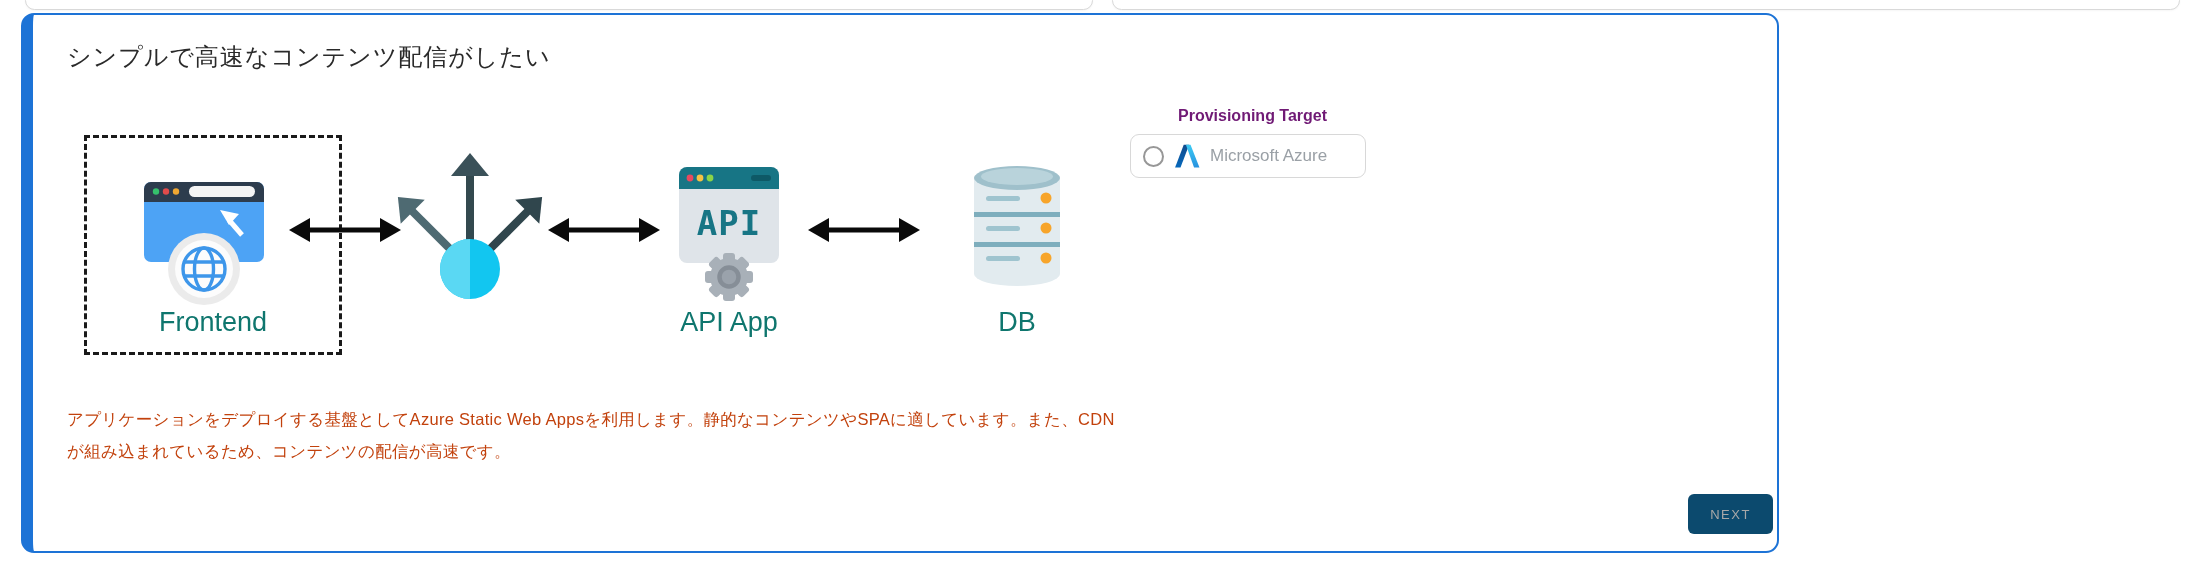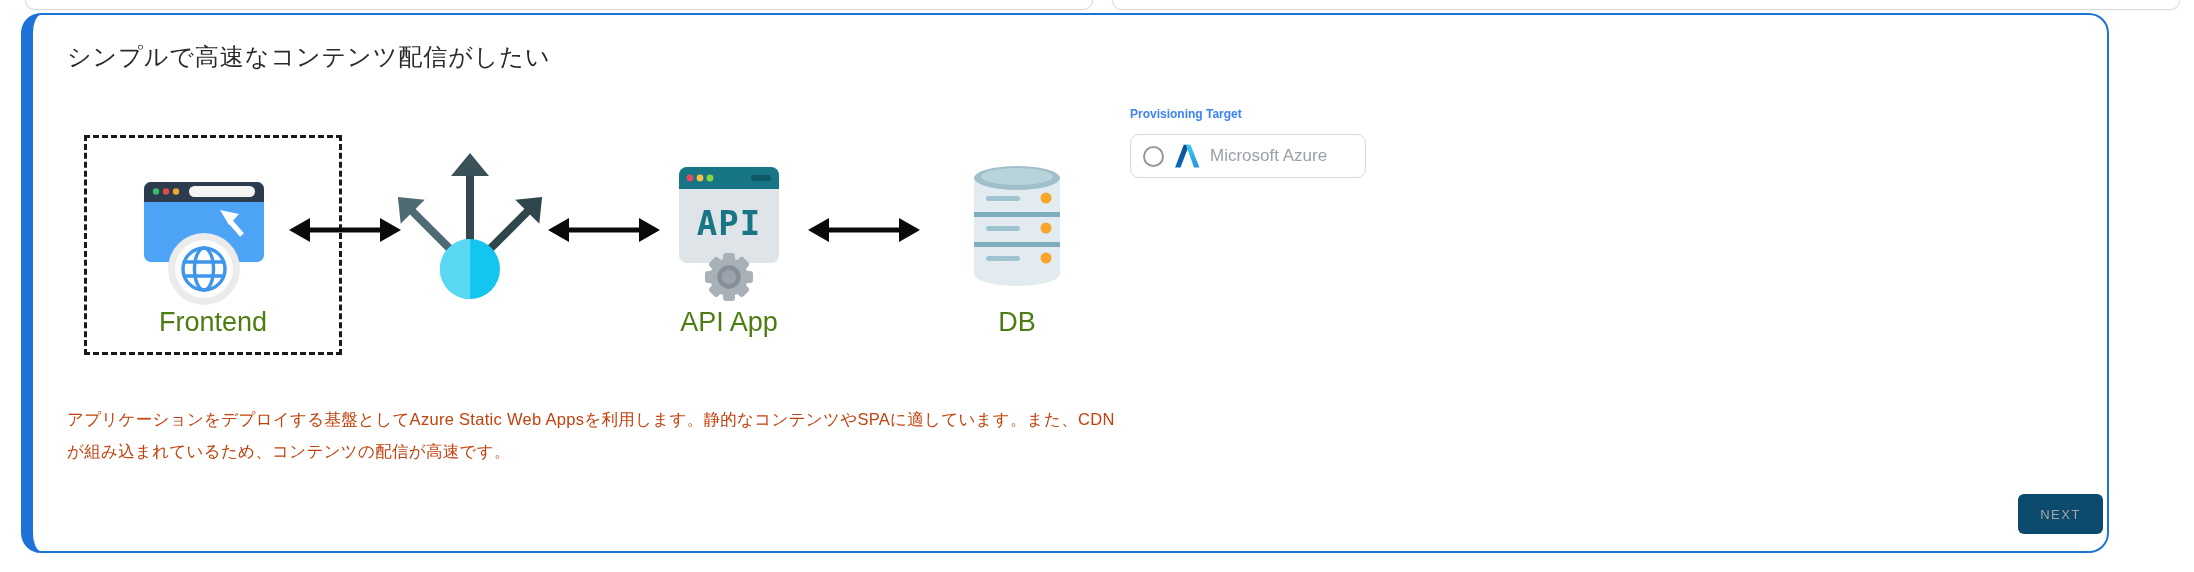--- a/index.html
+++ b/index.html
@@ -6,33 +6,33 @@
     font-family:"Liberation Sans","DejaVu Sans",sans-serif;}
   .stage{position:relative;width:2194px;height:572px;background:#fff;}
 
   
   .top-edge{position:absolute;top:-9px;height:17px;background:#fff;border:1px solid #d9d9d9;
     border-radius:10px;box-shadow:0 1px 2px rgba(0,0,0,.04);}
   .top-edge.left{left:25px;width:1066px;}
   .top-edge.right{left:1112px;width:1066px;}
 
   
-  .card{position:absolute;left:21px;top:13px;width:2088px;height:540px;box-sizing:border-box;
-    background:#fff;border:2px solid #1d73d6;border-left:12px solid #1d73d6;border-radius:20px;}
+  .card{position:absolute;left:21px;top:13px;width:1758px;height:540px;box-sizing:border-box;
+    background:#fff;border:2px solid #1d73d6;border-left:12px solid #1d73d6;border-radius:13px;}
   .card-title{position:absolute;left:34px;top:26px;font-size:24px;color:#2a2a2a;letter-spacing:1px;}
 
   
   .dashed-box{position:absolute;left:51px;top:120px;width:258px;height:220px;box-sizing:border-box;
     border:3px dashed #1a1a1a;}
   .node-icon{position:absolute;}
-  .node-label{position:absolute;top:292px;width:200px;text-align:center;font-size:27px;color:#4d7c0f;}
+  .node-label{position:absolute;top:292px;width:200px;text-align:center;font-size:27px;color:#0f766e;}
   .arrow{position:absolute;top:198px;}
 
   
-  .prov-label{position:absolute;left:1097px;top:92px;font-size:12px;font-weight:bold;color:#3b82f6;}
+  .prov-label{position:absolute;left:1145px;top:92px;font-size:16px;font-weight:bold;color:#701a75;}
   .prov-option{position:absolute;left:1097px;top:119px;width:236px;height:44px;box-sizing:border-box;
     display:flex;align-items:center;gap:10px;padding:16px 12px;background:#fff;
     border:1px solid #d8d8d8;border-radius:9px;cursor:pointer;}
   .radio{width:21px;height:21px;border:2.5px solid #979797;border-radius:50%;box-sizing:border-box;flex:0 0 auto;}
   .prov-option-label{font-size:17px;color:#9aa0a6;white-space:nowrap;}
 
   
   .card-desc{position:absolute;left:34px;top:388px;width:1048px;font-size:16.5px;line-height:1.95;
     color:#c2410c;letter-spacing:.3px;}
 

